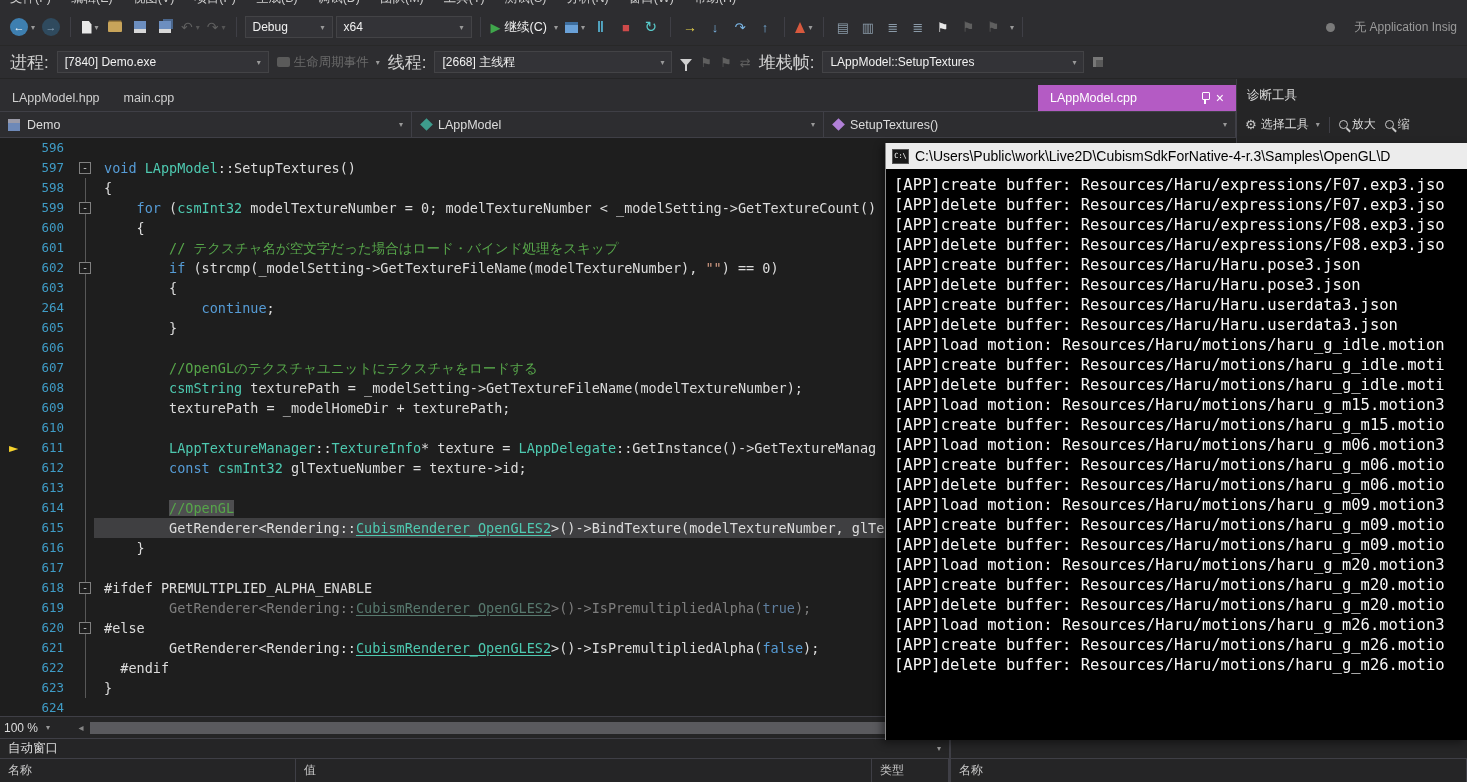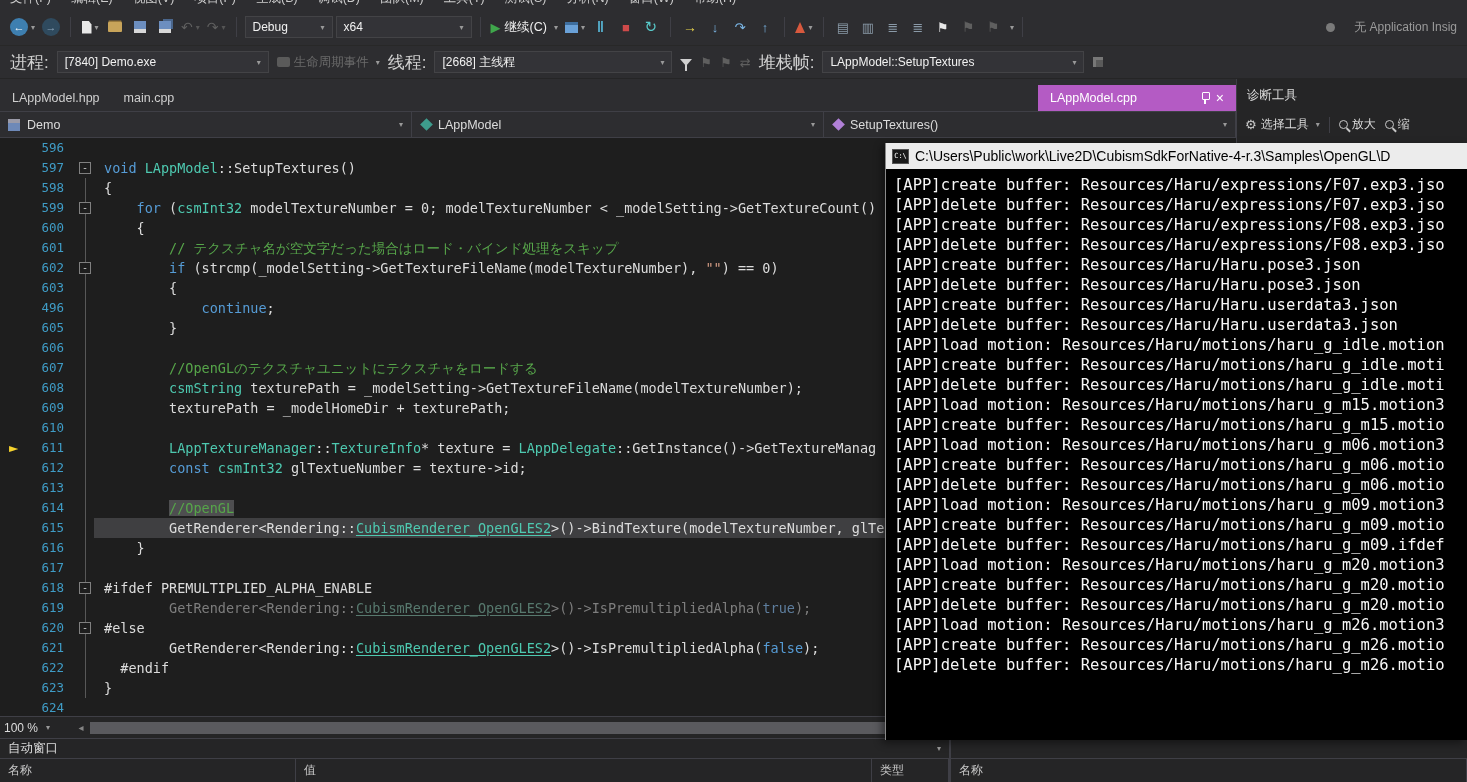--- a/index.html
+++ b/index.html
@@ -314,21 +314,21 @@
       <div class="editor">
           <div id="code-lines">
             <div class="ed-row"><span class="ed-margin"></span><span class="ed-ln">596</span><span class="ed-fold"></span><span class="ed-code"></span></div>
             <div class="ed-row"><span class="ed-margin"></span><span class="ed-ln">597</span><span class="ed-fold"><span class="fbox">-</span></span><span class="ed-code"><span class="tk-k">void</span><span class="tk-p"> </span><span class="tk-t">LAppModel</span><span class="tk-p">::SetupTextures()</span></span></div>
             <div class="ed-row"><span class="ed-margin"></span><span class="ed-ln">598</span><span class="ed-fold guide"></span><span class="ed-code"><span class="tk-p">{</span></span></div>
             <div class="ed-row"><span class="ed-margin"></span><span class="ed-ln">599</span><span class="ed-fold guide"><span class="fbox">-</span></span><span class="ed-code"><span class="tk-p">    </span><span class="tk-k">for</span><span class="tk-p"> (</span><span class="tk-t">csmInt32</span><span class="tk-p"> modelTextureNumber = 0; modelTextureNumber &lt; _modelSetting-&gt;GetTextureCount()</span></span></div>
             <div class="ed-row"><span class="ed-margin"></span><span class="ed-ln">600</span><span class="ed-fold guide"></span><span class="ed-code"><span class="tk-p">    {</span></span></div>
             <div class="ed-row"><span class="ed-margin"></span><span class="ed-ln">601</span><span class="ed-fold guide"></span><span class="ed-code"><span class="tk-p">        </span><span class="tk-c">// テクスチャ名が空文字だった場合はロード・バインド処理をスキップ</span></span></div>
             <div class="ed-row"><span class="ed-margin"></span><span class="ed-ln">602</span><span class="ed-fold guide"><span class="fbox">-</span></span><span class="ed-code"><span class="tk-p">        </span><span class="tk-k">if</span><span class="tk-p"> (strcmp(_modelSetting-&gt;GetTextureFileName(modelTextureNumber), </span><span class="tk-s">""</span><span class="tk-p">) == 0)</span></span></div>
             <div class="ed-row"><span class="ed-margin"></span><span class="ed-ln">603</span><span class="ed-fold guide"></span><span class="ed-code"><span class="tk-p">        {</span></span></div>
-            <div class="ed-row"><span class="ed-margin"></span><span class="ed-ln">496</span><span class="ed-fold guide"></span><span class="ed-code"><span class="tk-p">            </span><span class="tk-k">continue</span><span class="tk-p">;</span></span></div>
+            <div class="ed-row"><span class="ed-margin"></span><span class="ed-ln">264</span><span class="ed-fold guide"></span><span class="ed-code"><span class="tk-p">            </span><span class="tk-k">continue</span><span class="tk-p">;</span></span></div>
             <div class="ed-row"><span class="ed-margin"></span><span class="ed-ln">605</span><span class="ed-fold guide"></span><span class="ed-code"><span class="tk-p">        }</span></span></div>
             <div class="ed-row"><span class="ed-margin"></span><span class="ed-ln">606</span><span class="ed-fold guide"></span><span class="ed-code"></span></div>
             <div class="ed-row"><span class="ed-margin"></span><span class="ed-ln">607</span><span class="ed-fold guide"></span><span class="ed-code"><span class="tk-p">        </span><span class="tk-c">//OpenGLのテクスチャユニットにテクスチャをロードする</span></span></div>
             <div class="ed-row"><span class="ed-margin"></span><span class="ed-ln">608</span><span class="ed-fold guide"></span><span class="ed-code"><span class="tk-p">        </span><span class="tk-t">csmString</span><span class="tk-p"> texturePath = _modelSetting-&gt;GetTextureFileName(modelTextureNumber);</span></span></div>
             <div class="ed-row"><span class="ed-margin"></span><span class="ed-ln">609</span><span class="ed-fold guide"></span><span class="ed-code"><span class="tk-p">        texturePath = _modelHomeDir + texturePath;</span></span></div>
             <div class="ed-row"><span class="ed-margin"></span><span class="ed-ln">610</span><span class="ed-fold guide"></span><span class="ed-code"></span></div>
             <div class="ed-row"><span class="ed-margin"><span class="arrow">►</span></span><span class="ed-ln">611</span><span class="ed-fold guide"></span><span class="ed-code"><span class="tk-p">        </span><span class="tk-t">LAppTextureManager</span><span class="tk-p">::</span><span class="tk-t">TextureInfo</span><span class="tk-p">* texture = </span><span class="tk-t">LAppDelegate</span><span class="tk-p">::GetInstance()-&gt;GetTextureManag</span></span></div>
             <div class="ed-row"><span class="ed-margin"></span><span class="ed-ln">612</span><span class="ed-fold guide"></span><span class="ed-code"><span class="tk-p">        </span><span class="tk-k">const</span><span class="tk-p"> </span><span class="tk-t">csmInt32</span><span class="tk-p"> glTextueNumber = texture-&gt;id;</span></span></div>
             <div class="ed-row"><span class="ed-margin"></span><span class="ed-ln">613</span><span class="ed-fold guide"></span><span class="ed-code"></span></div>
             <div class="ed-row"><span class="ed-margin"></span><span class="ed-ln">614</span><span class="ed-fold guide"></span><span class="ed-code"><span class="tk-p">        </span><span class="tk-csel">//OpenGL</span></span></div>
@@ -395,21 +395,21 @@
         <div class="con-line">[APP]load motion: Resources/Haru/motions/haru_g_idle.motion</div>
         <div class="con-line">[APP]create buffer: Resources/Haru/motions/haru_g_idle.moti</div>
         <div class="con-line">[APP]delete buffer: Resources/Haru/motions/haru_g_idle.moti</div>
         <div class="con-line">[APP]load motion: Resources/Haru/motions/haru_g_m15.motion3</div>
         <div class="con-line">[APP]create buffer: Resources/Haru/motions/haru_g_m15.motio</div>
         <div class="con-line">[APP]load motion: Resources/Haru/motions/haru_g_m06.motion3</div>
         <div class="con-line">[APP]create buffer: Resources/Haru/motions/haru_g_m06.motio</div>
         <div class="con-line">[APP]delete buffer: Resources/Haru/motions/haru_g_m06.motio</div>
         <div class="con-line">[APP]load motion: Resources/Haru/motions/haru_g_m09.motion3</div>
         <div class="con-line">[APP]create buffer: Resources/Haru/motions/haru_g_m09.motio</div>
-        <div class="con-line">[APP]delete buffer: Resources/Haru/motions/haru_g_m09.ifdef</div>
+        <div class="con-line">[APP]delete buffer: Resources/Haru/motions/haru_g_m09.motio</div>
         <div class="con-line">[APP]load motion: Resources/Haru/motions/haru_g_m20.motion3</div>
         <div class="con-line">[APP]create buffer: Resources/Haru/motions/haru_g_m20.motio</div>
         <div class="con-line">[APP]delete buffer: Resources/Haru/motions/haru_g_m20.motio</div>
         <div class="con-line">[APP]load motion: Resources/Haru/motions/haru_g_m26.motion3</div>
         <div class="con-line">[APP]create buffer: Resources/Haru/motions/haru_g_m26.motio</div>
         <div class="con-line">[APP]delete buffer: Resources/Haru/motions/haru_g_m26.motio</div>
       </div>
   </div>
 
 </div>

